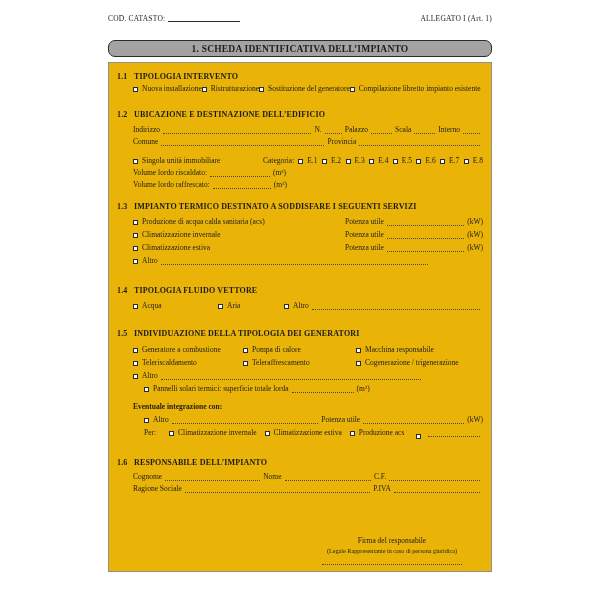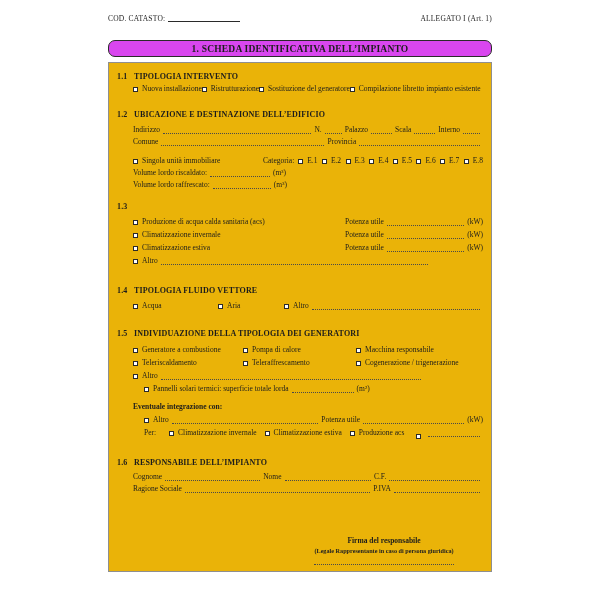--- a/index.html
+++ b/index.html
@@ -14,21 +14,21 @@
     display:flex; justify-content:space-between; align-items:flex-end;
     font-size:7.5px; letter-spacing:.2px;
   }
   .blankline {
     display:inline-block; width:72px; border-bottom:1px solid #2a2a2a;
     height:7px; margin-left:3px;
   }
   
   .titlebox {
     position:absolute; top:40px; left:108px; width:384px; height:17px;
-    background:#d946ef; border:1.5px solid #2b2b2b; border-radius:7px;
+    background:#a3a3a3; border:1.5px solid #2b2b2b; border-radius:7px;
     display:flex; align-items:center; justify-content:center;
     font-weight:bold; font-size:9.5px; letter-spacing:.2px;
   }
   
   .main {
     position:absolute; top:62px; left:108px; width:384px; height:510px;
     border:1px solid #8f8f8f; padding:8px 8px 0 8px; background:#eab308;
   }
   .sec-head { display:flex; height:12px; line-height:12px; font-size:8px; font-weight:bold; letter-spacing:.15px; }
   .sec-num { width:17px; }
@@ -47,21 +47,21 @@
   .w130 { width:130px; } .w212 { width:212px; }
   .w85 { width:85px; } .w66 { width:66px; }
   .w110 { width:110px; } .w113 { width:113px; }
   .cats { flex:1; display:flex; justify-content:space-between; margin-left:4px; }
   
   .mt3{margin-top:3px}.mt1{margin-top:1px}.mt7{margin-top:7px}.mt10{margin-top:10px}
   .mt14{margin-top:14px}.mt16{margin-top:16px}.mt18{margin-top:18px}.mt4{margin-top:4px}
   .mt6{margin-top:6px}.mt2{margin-top:2px}
   
   .firma {
-    position:absolute; bottom:6px; right:12px; width:190px; text-align:center;font-weight:bold;
+    position:absolute; bottom:6px; right:4px; width:190px; text-align:center;
   }
   .firma-l1 { font-size:7.5px; line-height:10px; }
   .firma-l2 { font-size:6.2px; line-height:9px; color:#222; }
   .firma-dots { width:140px; margin:9px auto 0 auto; border-bottom:1px dotted #4a4a4a; height:1px; }
 </style>
 </head>
 <body>
 
 <div class="page">
 
@@ -171,20 +171,21 @@
       <span class="lbl">(m³)</span>
     </div>
     <div class="row">
       <span class="lbl">Volume lordo raffrescato:</span>
       <span class="dots" style="width:58px"></span>
       <span class="lbl">(m³)</span>
     </div>
 
     <div class="sec-head mt10">
       <span class="sec-num">1.3</span>
+      <span>IMPIANTO TERMICO DESTINATO A SODDISFARE I SEGUENTI SERVIZI</span>
     </div>
     <div class="row mt3">
       <span class="opt w212">
         <span class="cb"></span>
         <span>Produzione di acqua calda sanitaria (acs)</span>
       </span>
       <span class="lbl">Potenza utile</span>
       <span class="dots grow"></span>
       <span class="lbl">(kW)</span>
     </div>

